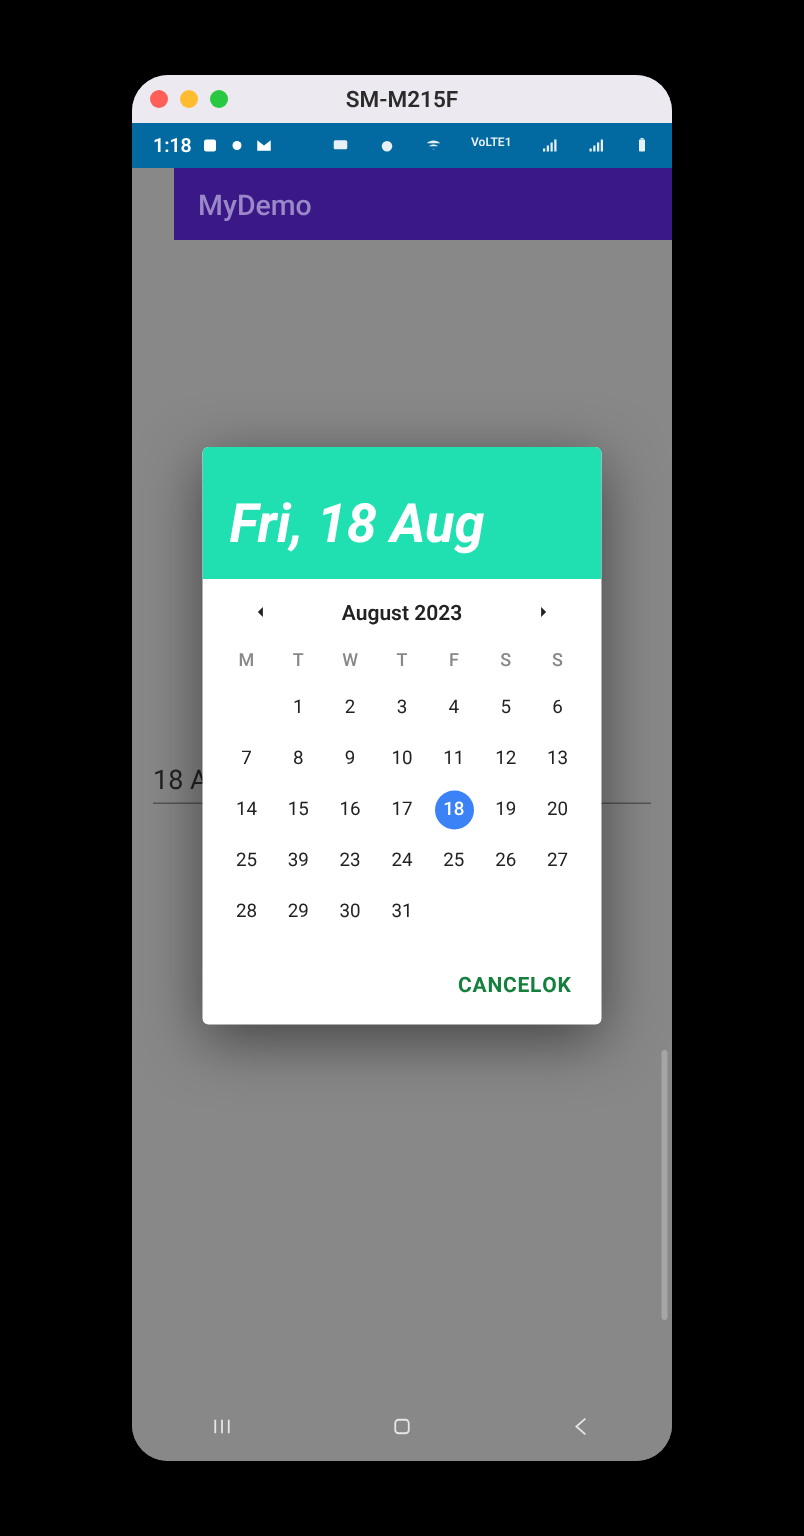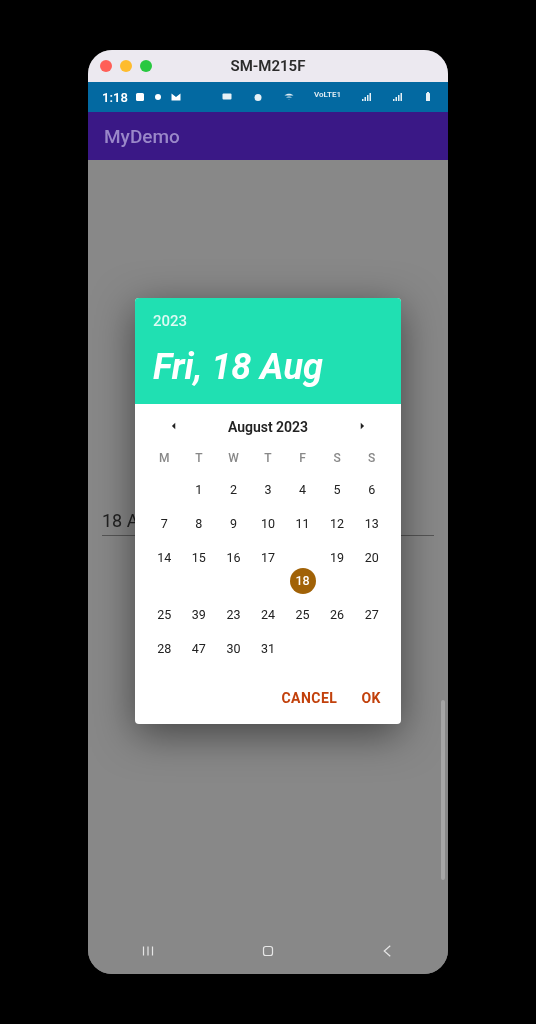--- a/index.html
+++ b/index.html
@@ -29,21 +29,21 @@
     height:30px; background:#0369a1; color:#fff; display:flex; align-items:center;
     justify-content:space-between; padding:0 14px; font-size:13px; font-weight:600;
   }
   .status-left { display:flex; align-items:center; gap:6px; }
   .status-right { display:flex; align-items:flex-start; gap:19px; font-size:11px; opacity:.9;}
   .sb-ico { width:12px; height:12px; display:inline-flex; align-items:center; justify-content:center;}
   .sb-ico svg{width:12px;height:12px;fill:#fff;}
 
   .app-bar {
     height:48px; background:#3a1886; color:#9a88c9; display:flex; align-items:center;
-    padding:0 16px; font-size:19px; font-weight:500;
+    padding:0 16px; font-size:19px; font-weight:500;margin-left:28px;
   }
 
   .app-body {
     flex:1; background:#888888; position:relative;
   }
   .field-line {
     position:absolute; left:14px; right:14px; top:350px;
     border-bottom:1px solid #555; padding-bottom:4px;
     color:#222; font-size:18px;
   }
@@ -77,26 +77,26 @@
     padding:2px 12px 10px; row-gap:8px; column-gap:0;
     font-size:12px; text-align:center;
   }
   .cal-dow { color:#888; font-weight:500; font-size:12px; padding:4px 0;}
   .cal-day {
     color:#222; font-size:12.5px; padding:6px 0; border-radius:50%;
     width:26px; height:26px; margin:0 auto; line-height:14px; display:flex;
     align-items:center; justify-content:center; cursor:pointer;
   }
   .cal-day.empty { visibility:hidden; }
-  .cal-day.sel { background:#a16207; color:#fff; font-weight:500;margin-top:23px;}
+  .cal-day.sel { background:#3b82f6; color:#fff; font-weight:500;}
 
   .dlg-actions {
-    display:flex; justify-content:flex-end; gap:24px;
+    display:flex; justify-content:flex-end; 
     padding:18px 20px 18px; font-size:14px; font-weight:700;
-    color:#c2410c; letter-spacing:.5px;text-align:right;
+    color:#15803d; letter-spacing:.5px;text-align:right;
   }
   .dlg-actions span { cursor:pointer; }
 
   .nav-bar {
     height:42px; background:#888; display:flex; align-items:center; justify-content:space-around;
     color:#ddd;
   }
   .nav-bar svg{width:18px;height:18px;stroke:#e6e6e6;fill:none;stroke-width:1.6;}
   .scroll-hint{
     position:absolute; right:3px; top:540px; width:4px; height:180px;
@@ -182,21 +182,20 @@
       <div class="field-line">
         <span>18 A</span>
       </div>
 
       <div class="scroll-hint"></div>
 
       <div class="overlay">
         <div class="dialog">
 
           <div class="dlg-header">
-            <div class="dlg-year">2023</div>
             <div class="dlg-date">Fri, 18 Aug</div>
           </div>
 
           <div class="cal-nav">
             <span class="chev">
               <svg viewBox="0 0 24 24">
                   <path d="M15 4l-8 8 8 8z"></path>
                 </svg>
             </span>
             <span class="cal-month">August 2023</span>
@@ -237,21 +236,21 @@
               <div class="cal-day">19</div>
               <div class="cal-day">20</div>
               <div class="cal-day">25</div>
               <div class="cal-day">39</div>
               <div class="cal-day">23</div>
               <div class="cal-day">24</div>
               <div class="cal-day">25</div>
               <div class="cal-day">26</div>
               <div class="cal-day">27</div>
               <div class="cal-day">28</div>
-              <div class="cal-day">47</div>
+              <div class="cal-day">29</div>
               <div class="cal-day">30</div>
               <div class="cal-day">31</div>
             </div>
 
           <div class="dlg-actions">
             <span>CANCEL</span>
             <span>OK</span>
           </div>
         </div>
       </div>

